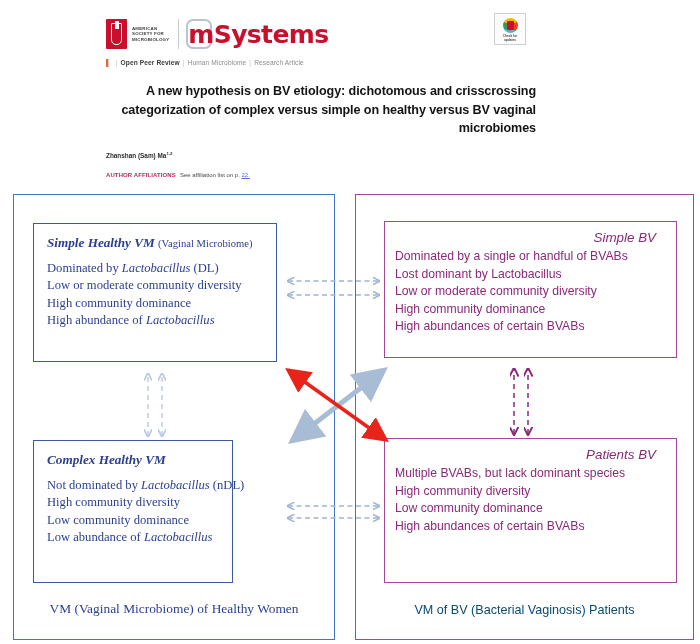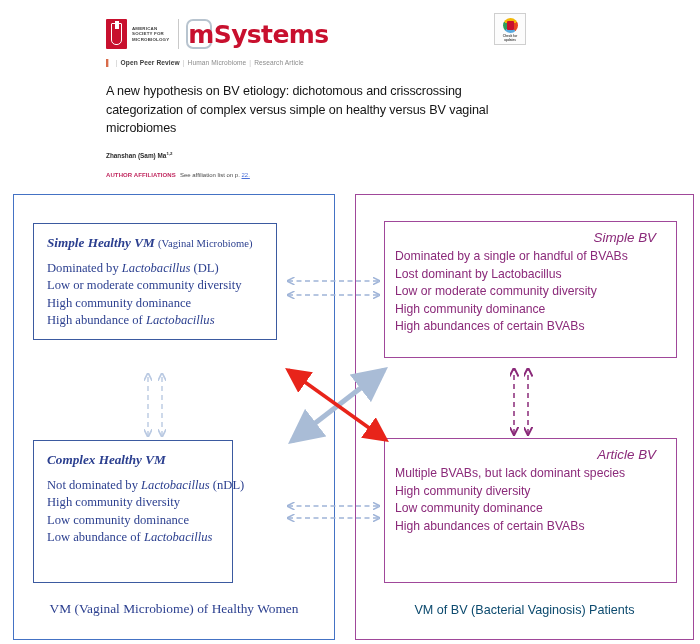--- a/index.html
+++ b/index.html
@@ -146,23 +146,24 @@
     font-weight: bold;
   }
   .bc-sep { color: #c2c2c2; margin: 0 3px; }
 
   #article-title {
     position: absolute;
     left: 106px; top: 82px;
     width: 430px;
     font-size: 12.6px;
     line-height: 18.5px;
-    font-weight: normal;
+    font-weight: bold;
     color: #141414;
     letter-spacing: -0.1px;
+    text-align: right;
   }
   #author-line {
     position: absolute;
     left: 106px; top: 151px;
     font-size: 6.4px;
     font-weight: bold;
     color: #2b2b2b;
   }
   #author-line sup { font-size: 4.4px; vertical-align: super; }
   #affiliation-line {
@@ -216,21 +217,21 @@
   }
 
   .inner-box {
     position: absolute;
     box-sizing: border-box;
     background: #ffffff;
   }
   .blue-inner { border: 1.4px solid #3b5aa0; }
   .purple-inner { border: 1.4px solid #a0489a; }
 
-  #box-simple-healthy { left: 33px; top: 223px; width: 244px; height: 117px; }
+  #box-simple-healthy { left: 33px; top: 223px; width: 244px; height: 139px; }
   #box-complex-healthy { left: 33px; top: 440px; width: 200px; height: 143px; }
   #box-simple-bv { left: 384px; top: 221px; width: 293px; height: 137px; }
   #box-complex-bv { left: 384px; top: 438px; width: 293px; height: 145px; }
 
   .box-inner-pad { padding: 11px 0 0 13px; }
 
   .hd-serif {
     font-family: "Liberation Serif", serif;
     color: #2b3f8f;
     font-size: 13.2px;
@@ -363,21 +364,21 @@
     <div class="body-sans">Dominated by a single or handful of BVABs</div>
     <div class="body-sans">Lost dominant by Lactobacillus</div>
     <div class="body-sans">Low or moderate community diversity</div>
     <div class="body-sans">High community dominance</div>
     <div class="body-sans">High abundances of certain BVABs</div>
   </div>
 </div>
 
 <div class="inner-box purple-inner" id="box-complex-bv">
   <div class="bv-pad">
-    <div class="hd-sans">Article BV</div>
+    <div class="hd-sans">Patients BV</div>
     <div class="body-sans">Multiple BVABs, but lack dominant species</div>
     <div class="body-sans">High community diversity</div>
     <div class="body-sans">Low community dominance</div>
     <div class="body-sans">High abundances of certain BVABs</div>
   </div>
 </div>
 
 <svg id="arrow-layer" viewBox="0 0 700 644">
   <defs>
     <marker id="ah-blue" markerWidth="6" markerHeight="6" refX="5" refY="3" orient="auto">

